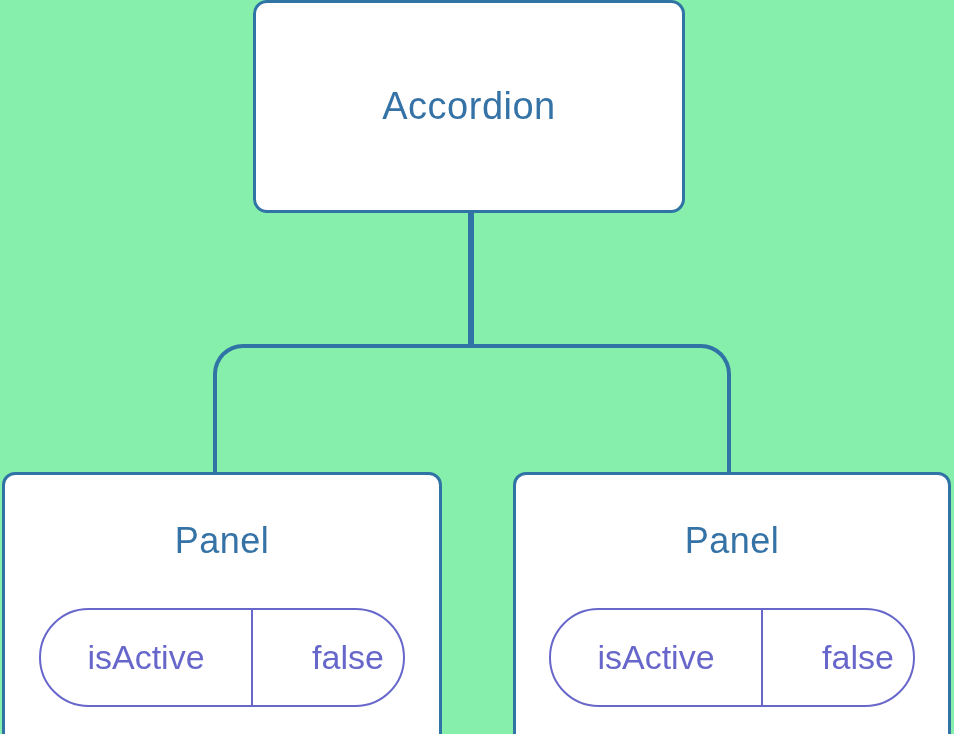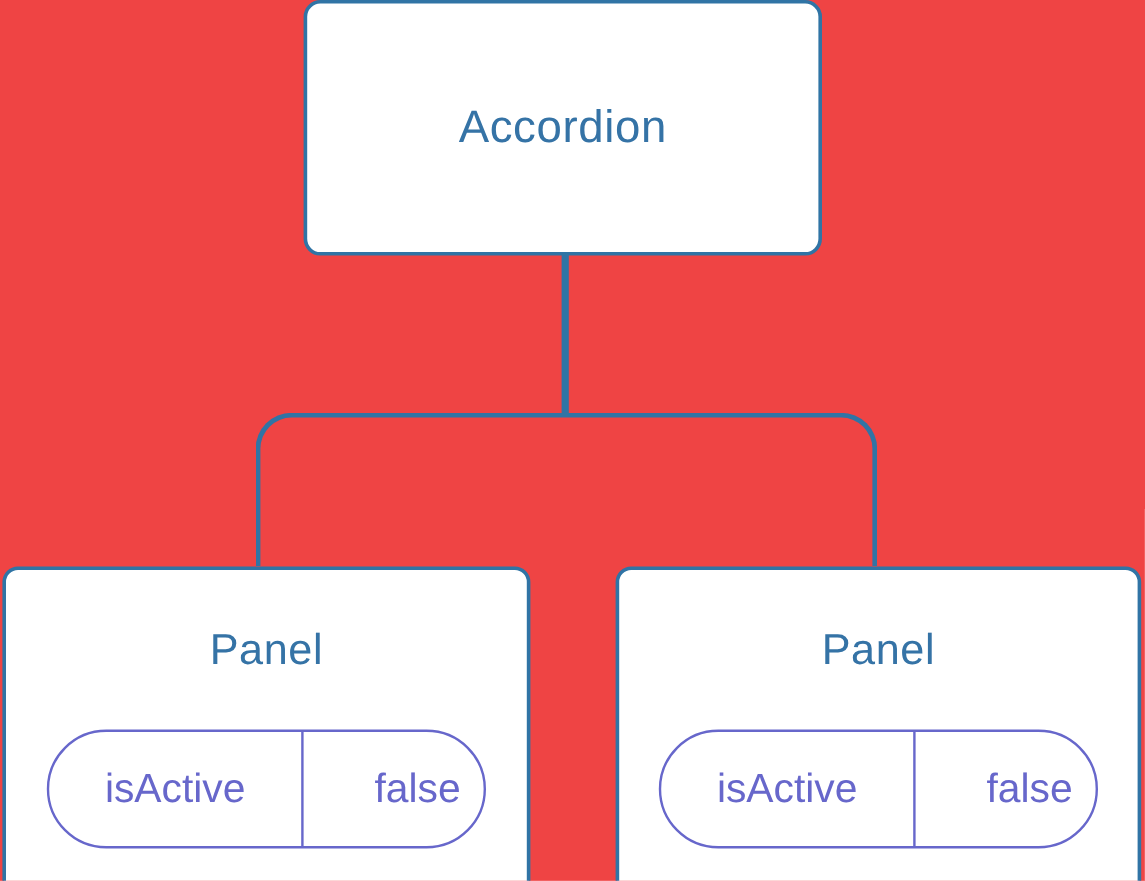--- a/index.html
+++ b/index.html
@@ -1,20 +1,20 @@
 <!DOCTYPE html>
 <html><head>
 <meta charset="utf-8">
 <style>
   html, body { margin: 0; padding: 0; }
   .canvas {
     position: relative;
     width: 954px;
     height: 734px;
-    background: #ef4444;
+    background: #86efac;
     overflow: hidden;
     font-family: "Liberation Sans", sans-serif;
   }
   .node {
     position: absolute;
     background: #FFFFFF;
     border: 3px solid #3074A5;
     border-radius: 14px;
     box-sizing: border-box;
   }

